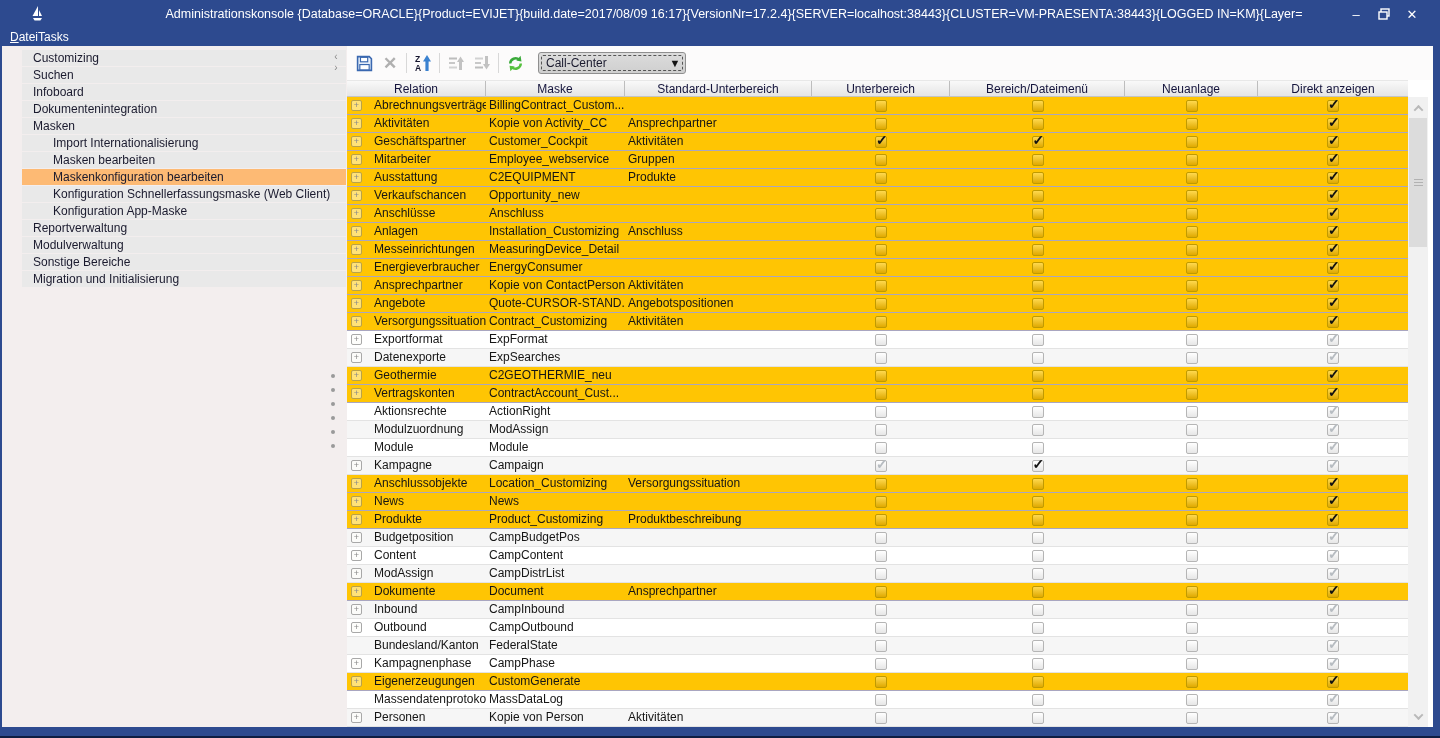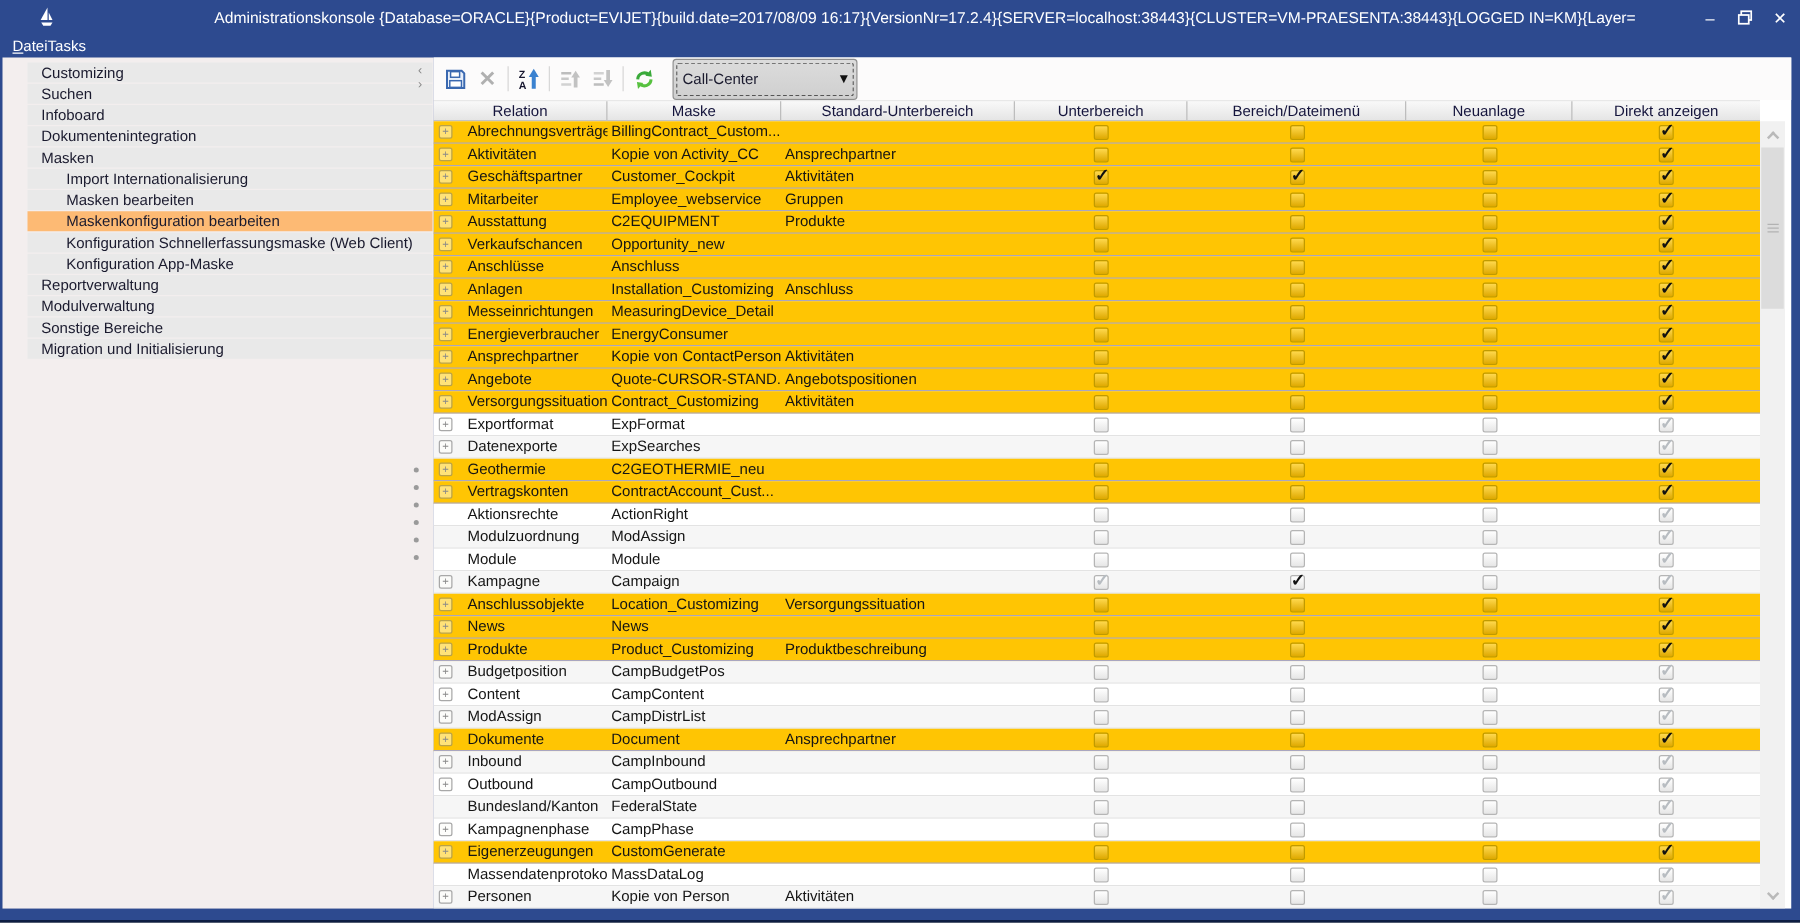--- a/index.html
+++ b/index.html
@@ -1,21 +1,21 @@
 <!DOCTYPE html>
 <html><head>
 <meta charset="utf-8">
 <style>
   html,body{margin:0;padding:0;background:#555;}
   *{box-sizing:border-box;}
   .window{position:relative;width:1440px;height:738px;background:#2d4a8f;
     font-family:"Liberation Sans",sans-serif;font-size:12px;color:#1a1a2e;overflow:hidden;
     border-bottom:2px solid #0e1d42;}
   
-  .titlebar{position:absolute;top:0;left:0;right:0;height:28px;color:#fff;}
+  .titlebar{position:absolute;top:0;left:0;right:12px;height:28px;color:#fff;}
   .app-icon{position:absolute;left:30px;top:5px;}
   .title-text{position:absolute;left:120px;right:80px;top:7px;text-align:center;
     white-space:nowrap;overflow:hidden;font-size:12.5px;color:#fff;}
   .win-controls{position:absolute;right:8px;top:6px;display:flex;gap:12px;align-items:center;}
   .win-btn{width:16px;height:16px;display:flex;align-items:center;justify-content:center;
     color:#fff;font-size:13px;cursor:default;}
   
   .menubar{position:absolute;top:28px;left:0;right:0;height:18px;display:flex;
     padding-left:10px;color:#fff;align-items:center;}
   .menu-item{cursor:default;}
@@ -30,21 +30,21 @@
   .collapse-chevrons{position:absolute;left:327px;top:5px;width:14px;display:flex;
     flex-direction:column;color:#8a8a8a;font-size:10px;line-height:11px;text-align:center;}
   .splitter-dots{position:absolute;left:329px;top:328px;width:5px;}
   .splitter-dots i{display:block;width:4px;height:4px;border-radius:50%;background:#9a9a9a;margin:0 0 10px 0;}
   
   .main{position:absolute;left:347px;top:46px;width:1086px;bottom:9px;background:#fff;}
   .toolbar{height:34px;display:flex;align-items:center;padding-left:4px;background:#fcfbfb;}
   .tbtn{width:26px;height:26px;display:flex;align-items:center;justify-content:center;cursor:default;}
   .tsep{width:1px;height:20px;background:#d8d8d8;margin:0 3px;}
   .delete-x{color:#b0b0b0;font-size:17px;font-weight:bold;}
-  .dropdown{margin-left:10px;width:148px;height:33px;background:linear-gradient(#dcdcdc,#cfcfcf);
+  .dropdown{margin-left:10px;width:148px;height:22px;background:linear-gradient(#dcdcdc,#cfcfcf);
     border:1px solid #8f8f8f;border-radius:3px;position:relative;display:flex;align-items:center;cursor:default;gap:16px;}
   .dd-focus{position:absolute;inset:2px;border:1px dashed #555;border-radius:2px;pointer-events:none;}
   .dd-text{padding-left:7px;flex:1;}
   .dd-chevron{width:20px;text-align:center;font-size:11px;color:#111;}
   
   .tablewrap{position:absolute;top:34px;left:0;right:0;bottom:0;}
   .thead{display:grid;grid-template-columns:139px 139px 187px 138px 175px 133px 150px;
     height:17px;background:linear-gradient(#f9f9f9,#e5e5e5);border-top:1px solid #e8e8e8;
     border-bottom:1px solid #c4c4c4;width:1061px;}
   .th{text-align:center;line-height:16px;border-right:1px solid #bdbdbd;overflow:hidden;

